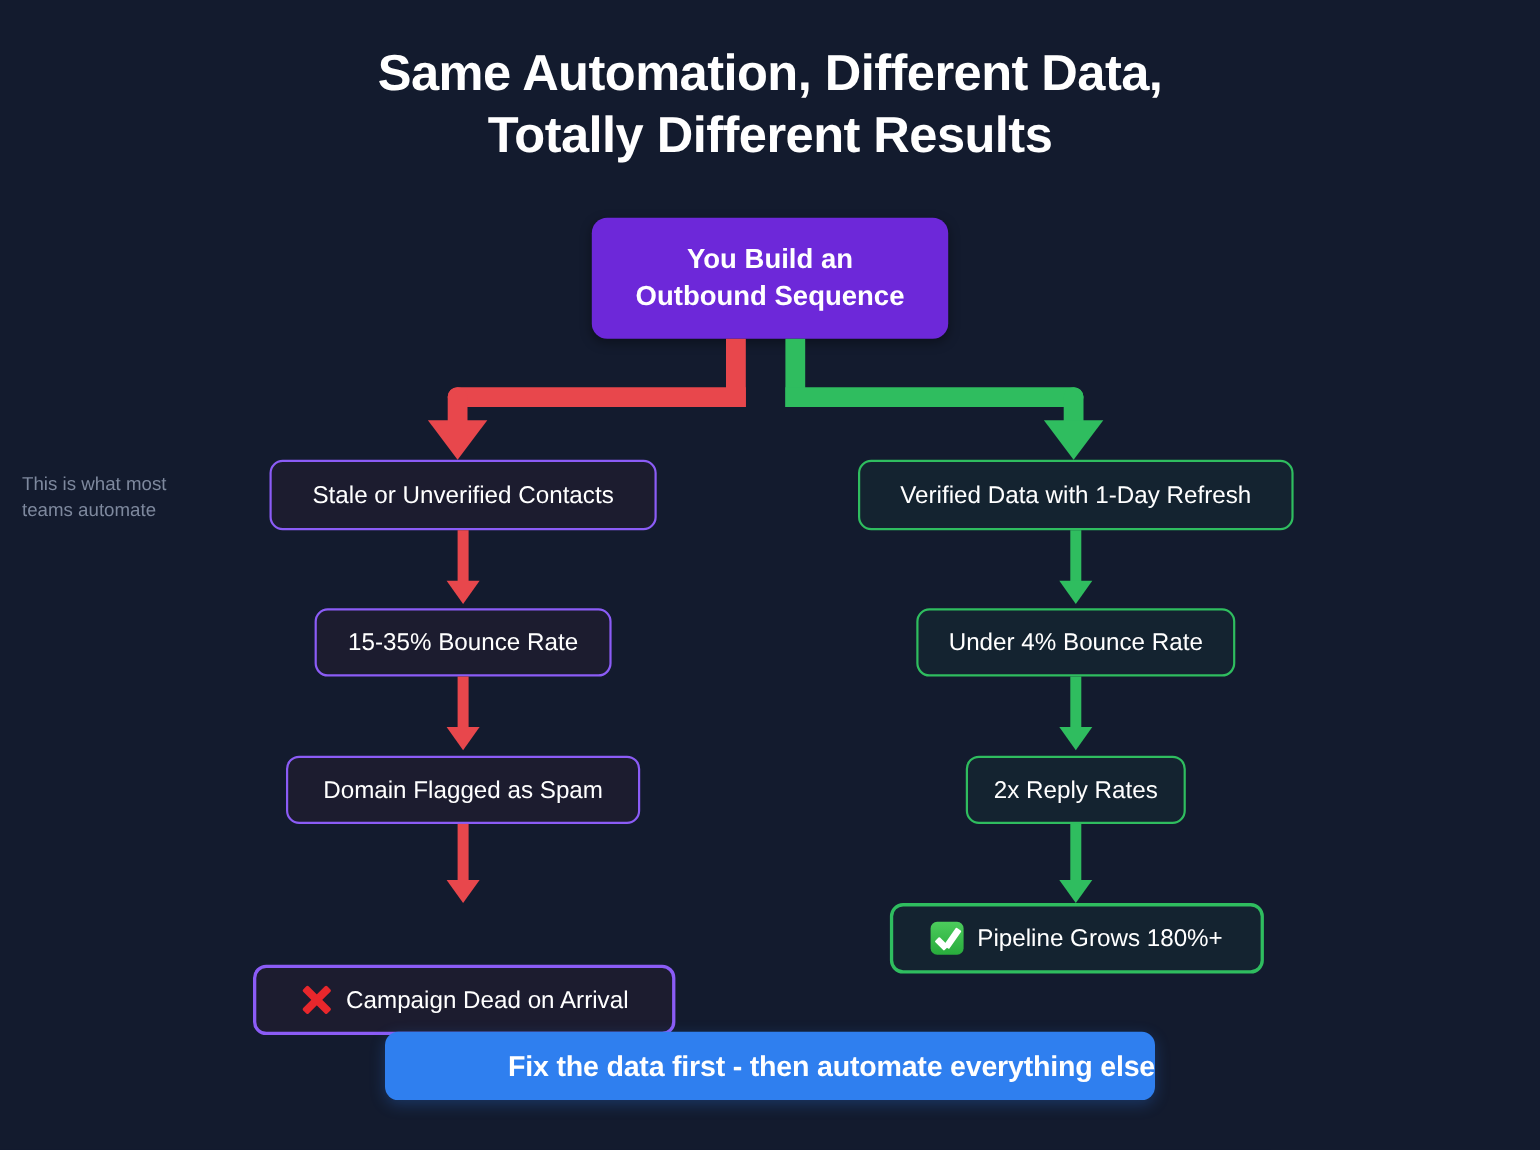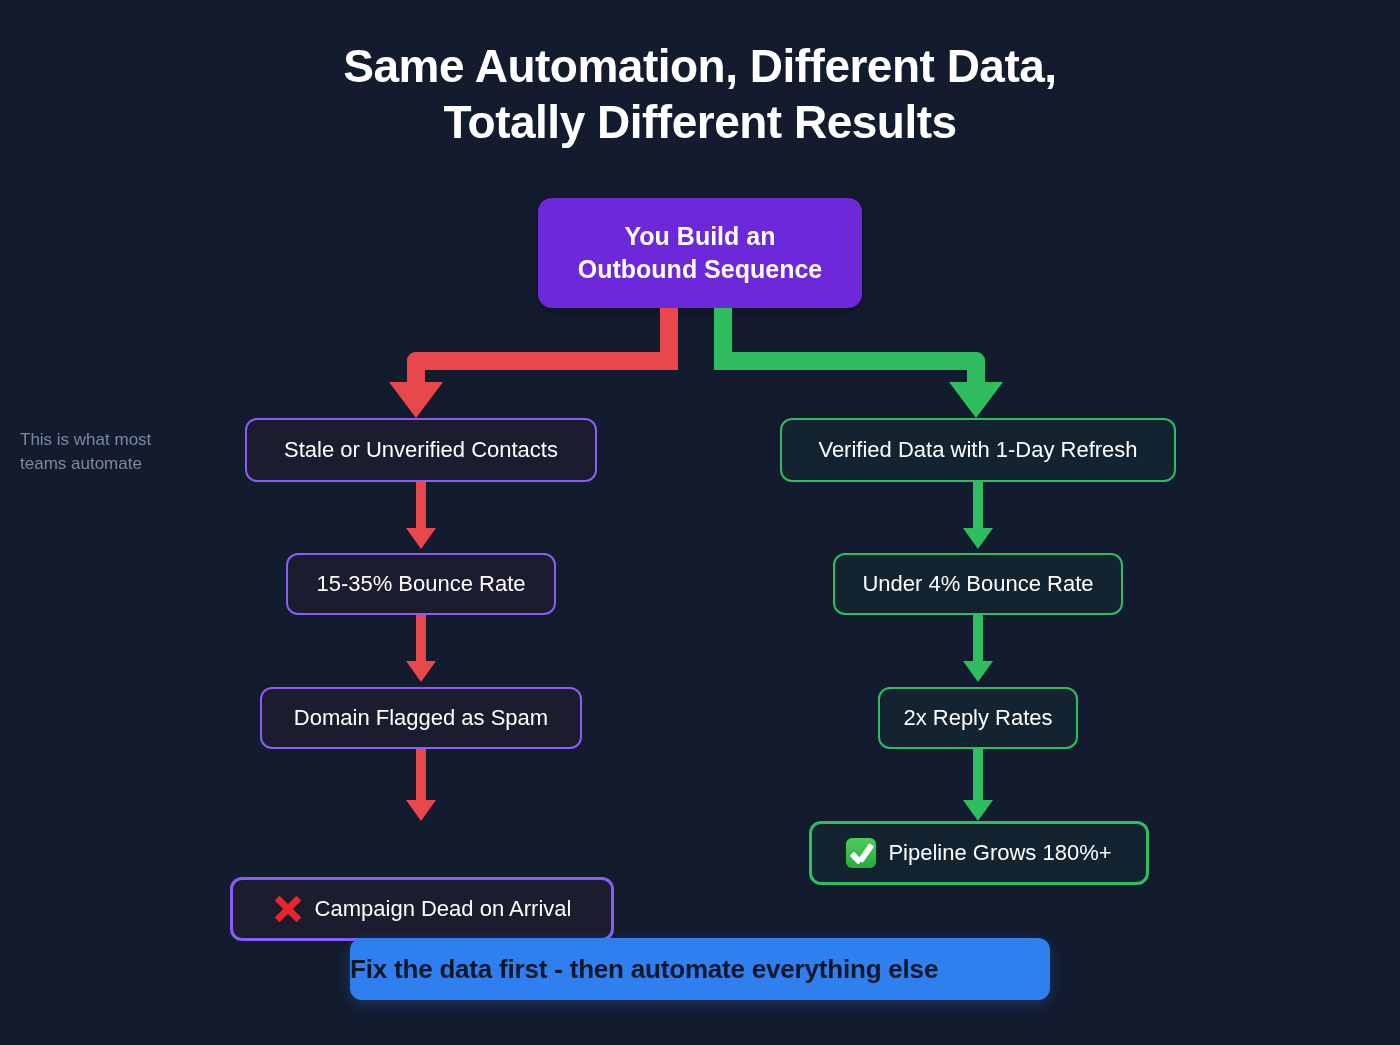--- a/index.html
+++ b/index.html
@@ -115,24 +115,24 @@
     font-size:17px;
     line-height:1.42;
   }
   .note.right-align{text-align:left;}
   .note.left-align{text-align:left;}
   .note .ln{display:block;}
 
   
   .cta{
     position:absolute;
-    display:flex;align-items:center;justify-content:flex-start;
+    display:flex;align-items:center;justify-content:flex-end;
     background:#2f7fef;
     border-radius:12px;
-    color:#0f172a;
+    color:#ffffff;
     font-weight:bold;
     font-size:26px;
     letter-spacing:-0.2px;
     font-stretch:condensed;
     white-space:nowrap;
     box-shadow:0 4px 14px rgba(47,127,239,.28);
   }
 </style>
 </head>
 <body>

